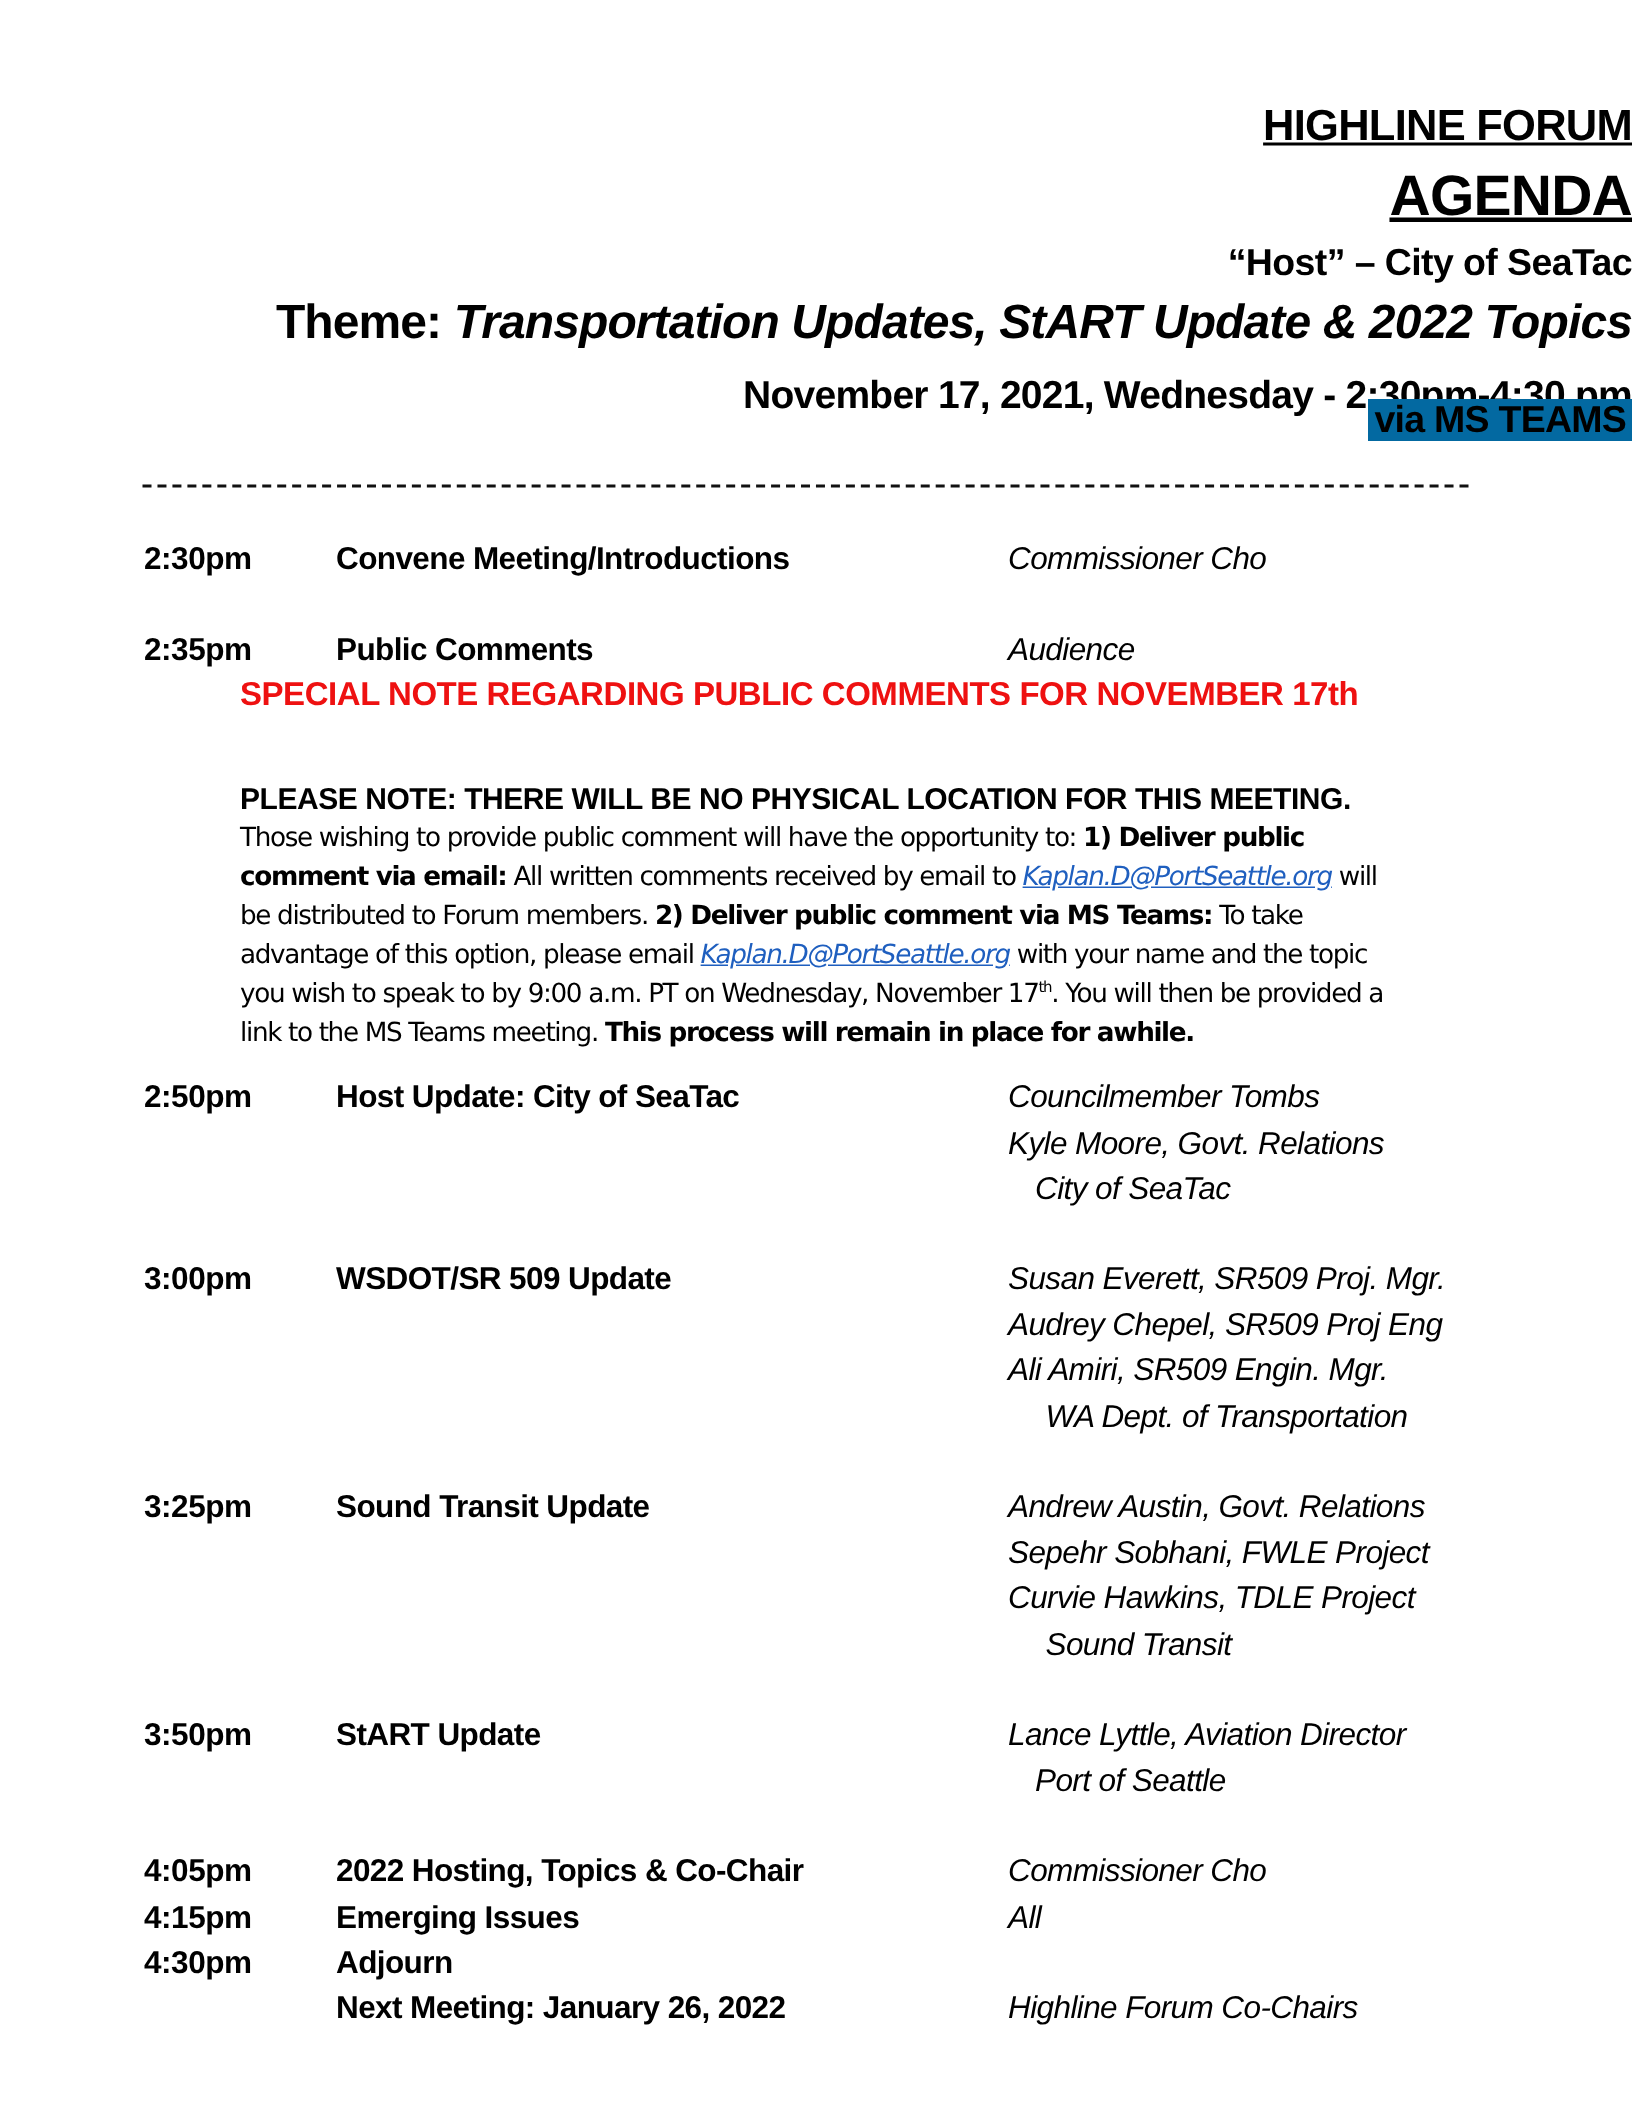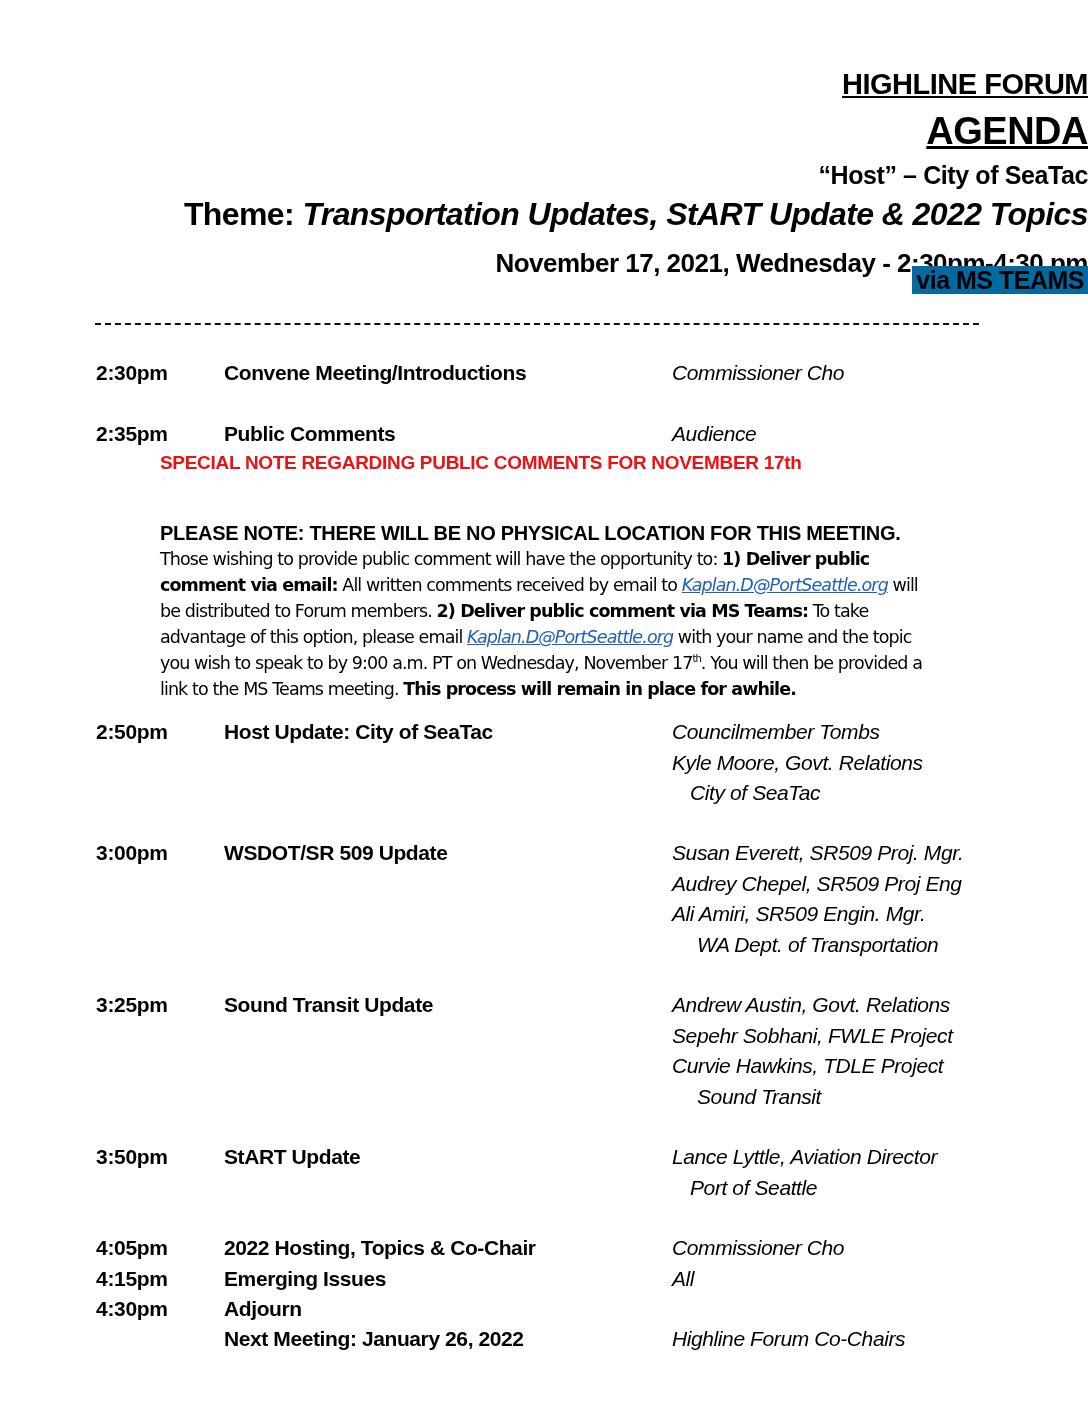--- a/index.html
+++ b/index.html
@@ -18,21 +18,21 @@
     .row { position: absolute; left: 0; width: 1088px; font-size: 21px; }
     .time { position: absolute; left: 96px; font-weight: bold; letter-spacing: -0.3px; }
     .item { position: absolute; left: 224px; font-weight: bold; letter-spacing: -0.4px; }
     .who { position: absolute; left: 672px; font-style: italic; letter-spacing: -0.4px; }
     .who div { height: 30.5px; line-height: 30.5px; }
     .time, .item { line-height: 30.5px; }
     .ind1 { padding-left: 18px; }
     .ind2 { padding-left: 25px; }
 
     .note { position: absolute; left: 160px; top: 450px; width: 770px; font-size: 17.5px; line-height: 26px; font-family: "DejaVu Sans", sans-serif; letter-spacing: -0.9px; }
-    .note .red { color: #ee1111; font-weight: bold; font-family: "Liberation Sans", sans-serif; letter-spacing: -0.3px; font-size: 19px; }
+    .note .red { color: #ee1111; font-weight: bold; font-family: "Liberation Sans", sans-serif; letter-spacing: -0.3px; font-size: 22px; }
     .note .caps { font-weight: bold; font-family: "Liberation Sans", sans-serif; letter-spacing: -0.3px; font-size: 20px; margin-top: 44px; }
     .note b { font-weight: bold; }
     .note a { color: #1f5fbf; font-style: italic; text-decoration: underline; }
     .note sup { font-size: 10px; line-height: 0; }
   </style>
 </head>
 <body>
 
 <div class="header h-forum">HIGHLINE FORUM</div>
 <div class="header h-agenda">AGENDA</div>

